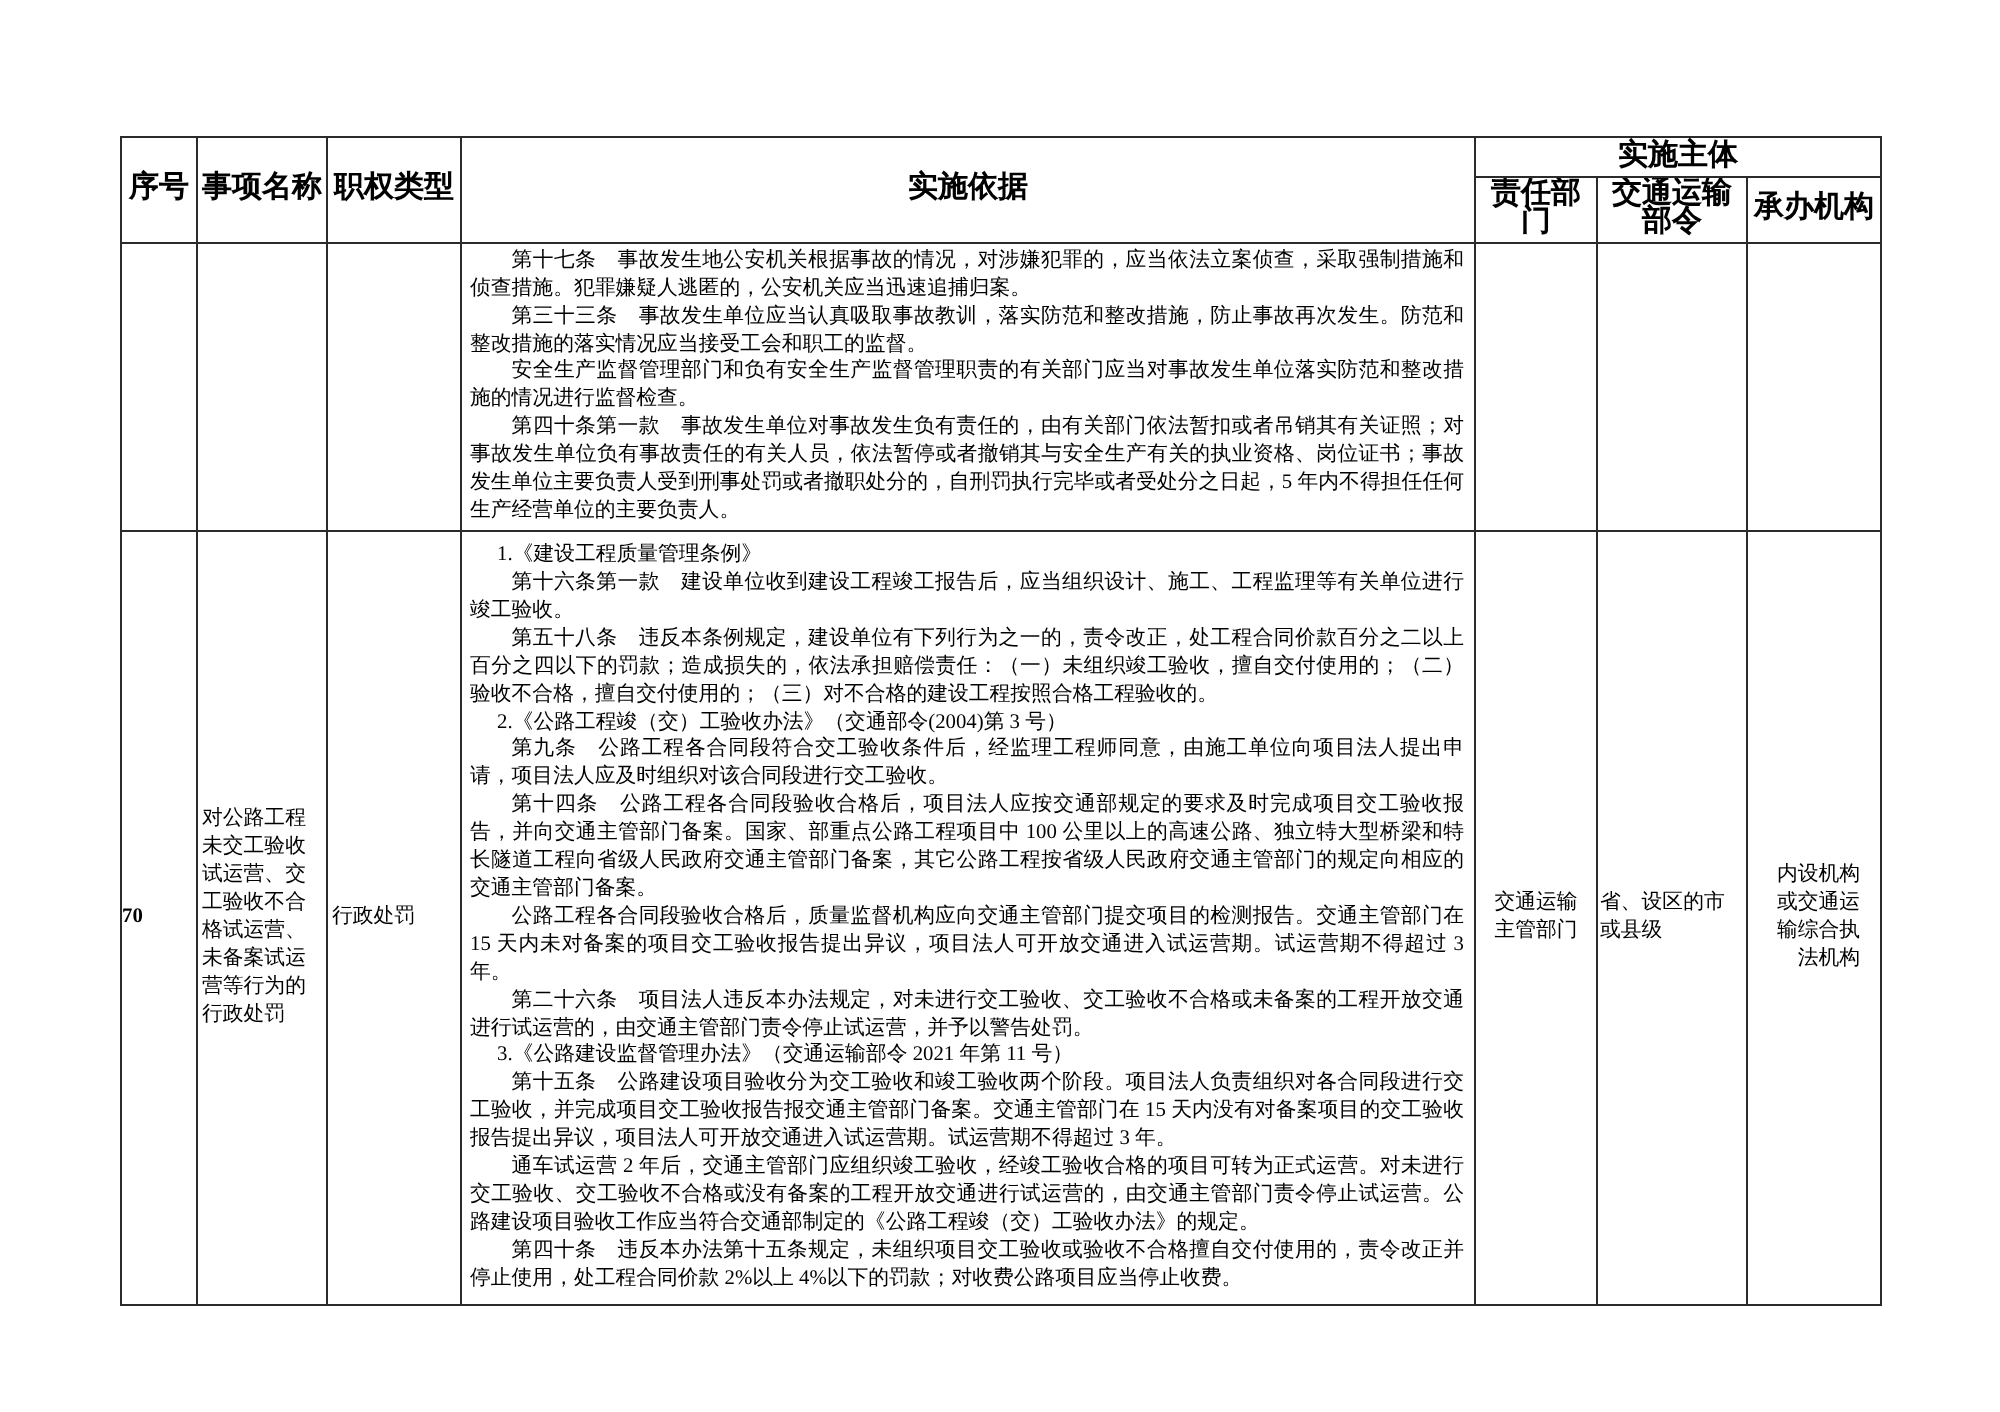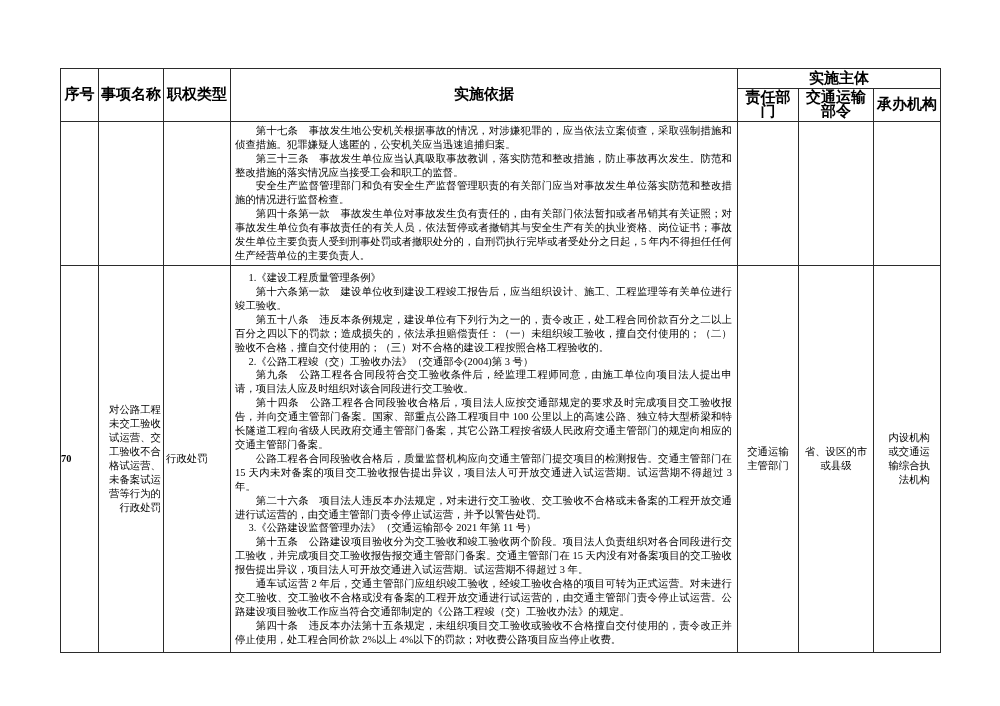--- a/index.html
+++ b/index.html
@@ -30,29 +30,29 @@
     font-weight: bold;
     text-align: center;
     font-size: 15px;
     padding: 2px 1px;
   }
   tr.hdr-row-1 { height: 20px; }
   tr.hdr-row-2 { height: 20px; }
   tr.body-row-1 { height: 130px; }
   tr.body-row-2 { height: 387px; }
   td.cell-no { text-align: left; font-weight: bold; }
-  td.cell-item { text-align: right; padding: 0 2px; }
+  td.cell-item { text-align: left; padding: 0 2px; }
   td.cell-power { text-align: left; padding: 0 2px; }
   td.cell-basis {
     vertical-align: top;
     padding: 2px 5px 2px 4px;
     text-align: justify;
   }
   td.cell-dept { text-align: center; padding: 0 7px; }
-  td.cell-level { text-align: center; padding: 0 1px; }
+  td.cell-level { padding: 0 1px; }
   td.cell-agency { text-align: right; padding: 0 10px; }
   .cell-basis p.para {
     text-indent: 2em;
     text-align: justify;
     margin: 0;
   }
   .cell-basis p.para.bold {
     font-weight: normal;
     text-indent: 1.3em;
   }

